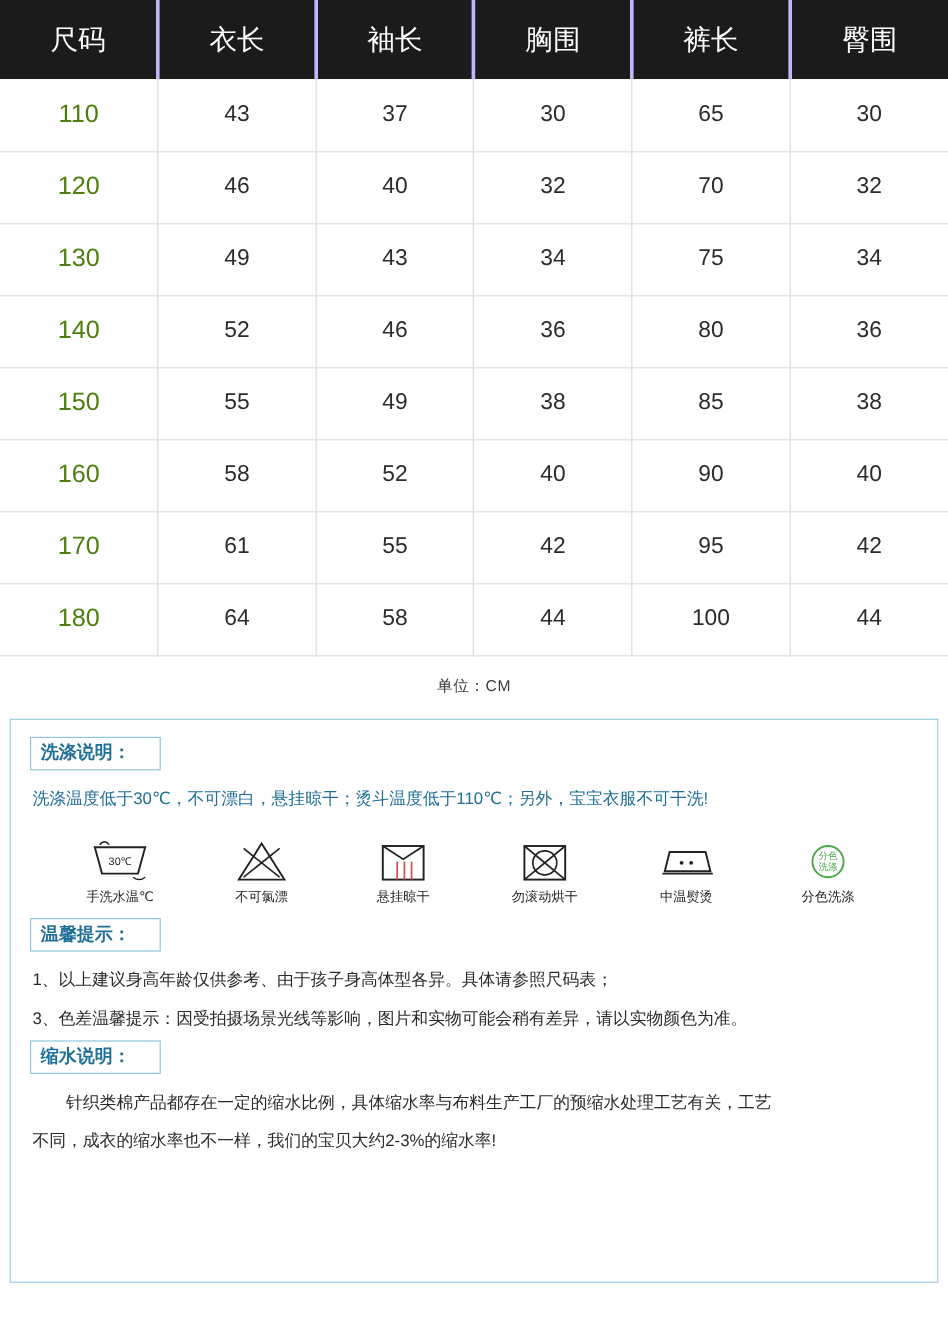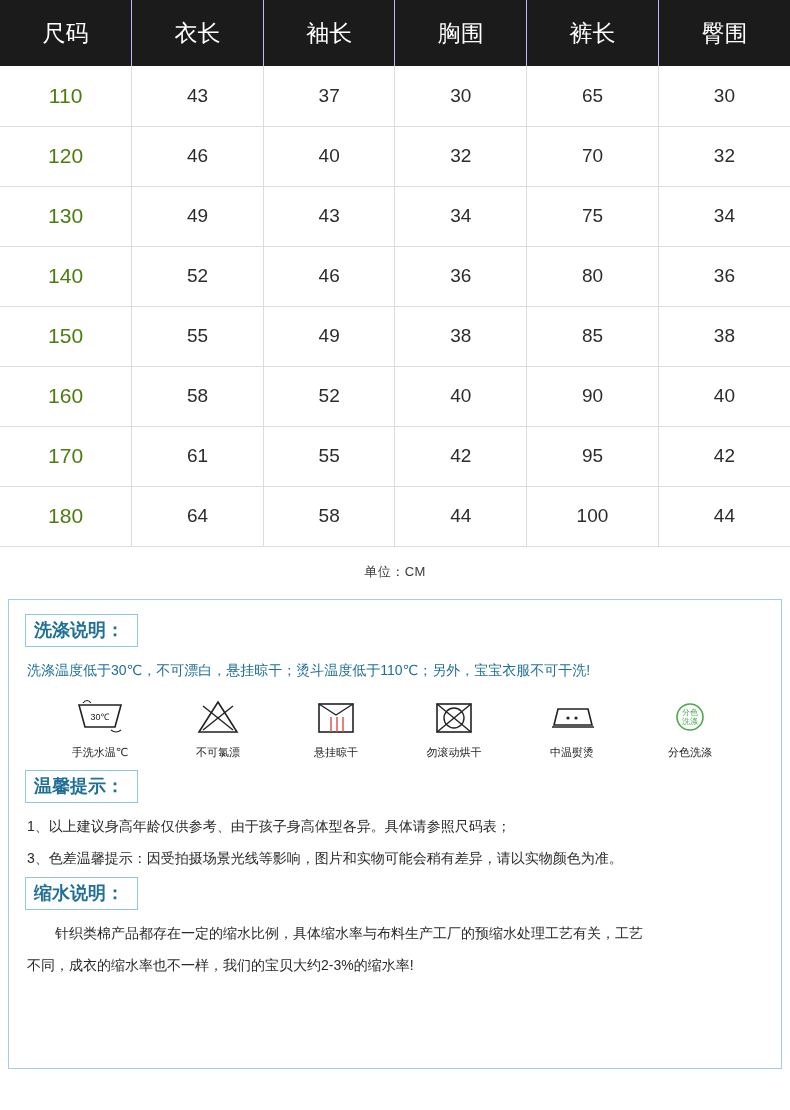--- a/index.html
+++ b/index.html
@@ -16,21 +16,21 @@
     border-collapse: collapse;
     table-layout: fixed;
   }
   .size-table thead th {
     background: #1b1b1b;
     color: #ffffff;
     font-size: 23px;
     font-weight: normal;
     height: 66px;
     text-align: center;
-    border-right: 1px solid #c4b5fd;
+    border-right: 3px solid #c4b5fd;
   }
   .size-table thead th:last-child { border-right: none; font-family: Liberation Serif, serif; }
   .size-table tbody td {
     height: 60px;
     text-align: center;
     font-size: 19px;
     color: #2c2c2c;
     border-bottom: 1px solid #dcdcdc;
     border-right: 1px solid #dcdcdc;
     background: #fff;
@@ -54,22 +54,22 @@
     border: 1px solid #9fcfe5;
     padding: 14px 16px 18px 16px;
     width: 774px;
     height: 470px;
     position: relative;
   }
   .section-tag {
     display: inline-block;
     border: 1px solid #8fc7e0;
     color: #1f6f96;
-    font-size: 18px;
-    padding: 3px 13px 4px 8px;
+    font-size: 15px;
+    padding: 3px 24px 4px 8px;
     font-weight: bold;
     background: #fff;
     margin-bottom: 10px;
   }
   .para {
     font-size: 14px;
     color: #1f6f96;
     line-height: 26px;
     margin: 0 0 6px 2px;
   }
@@ -85,21 +85,21 @@
     gap: 26px;
     margin: 14px 0 10px 0;
   }
   .wash-item {
     width: 92px;
     text-align: center;
   }
   .wash-item .glyph {
     height: 46px;
     display: flex;
-    align-items: flex-start;
+    align-items: flex-end;
     justify-content: center;
   }
   .wash-item .cap {
     font-size: 11px;
     color: #222;
     margin-top: 2px;
     white-space: nowrap;
   }
   svg { display: block; }
   .tips-block { margin-top: 4px; }

